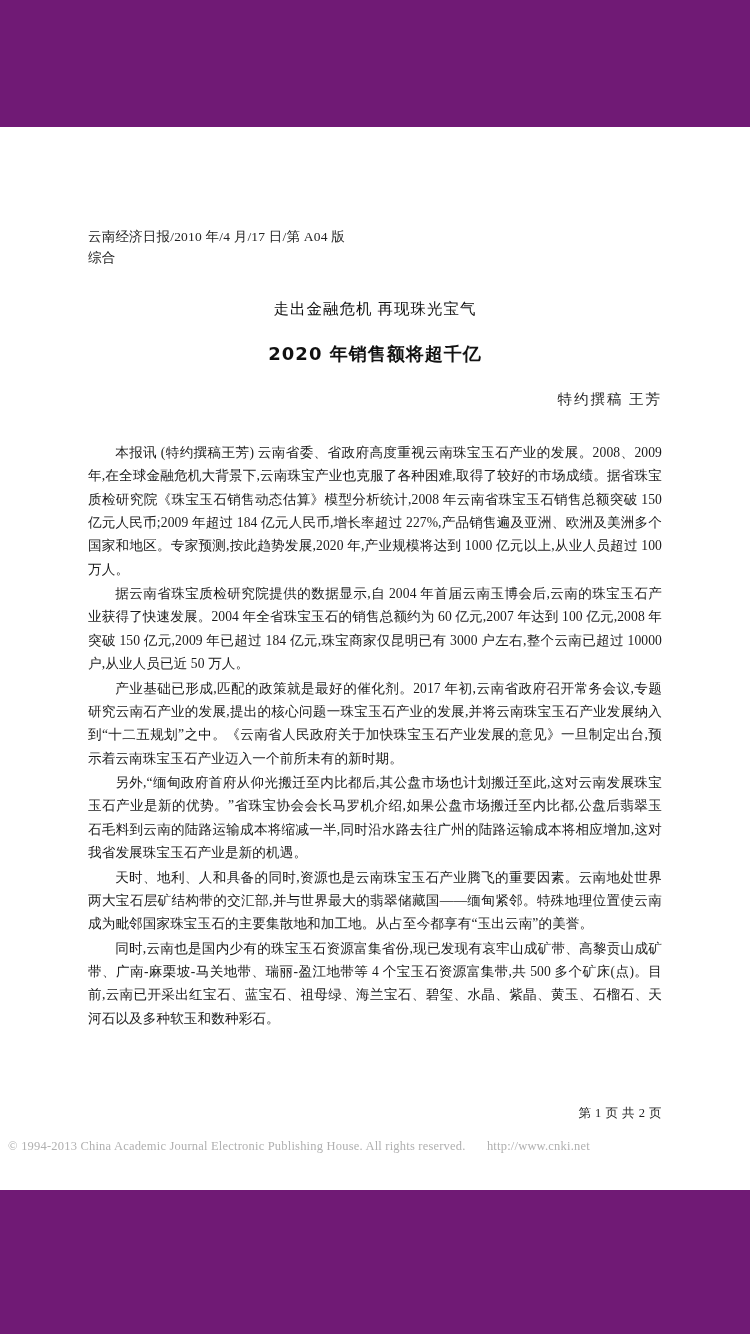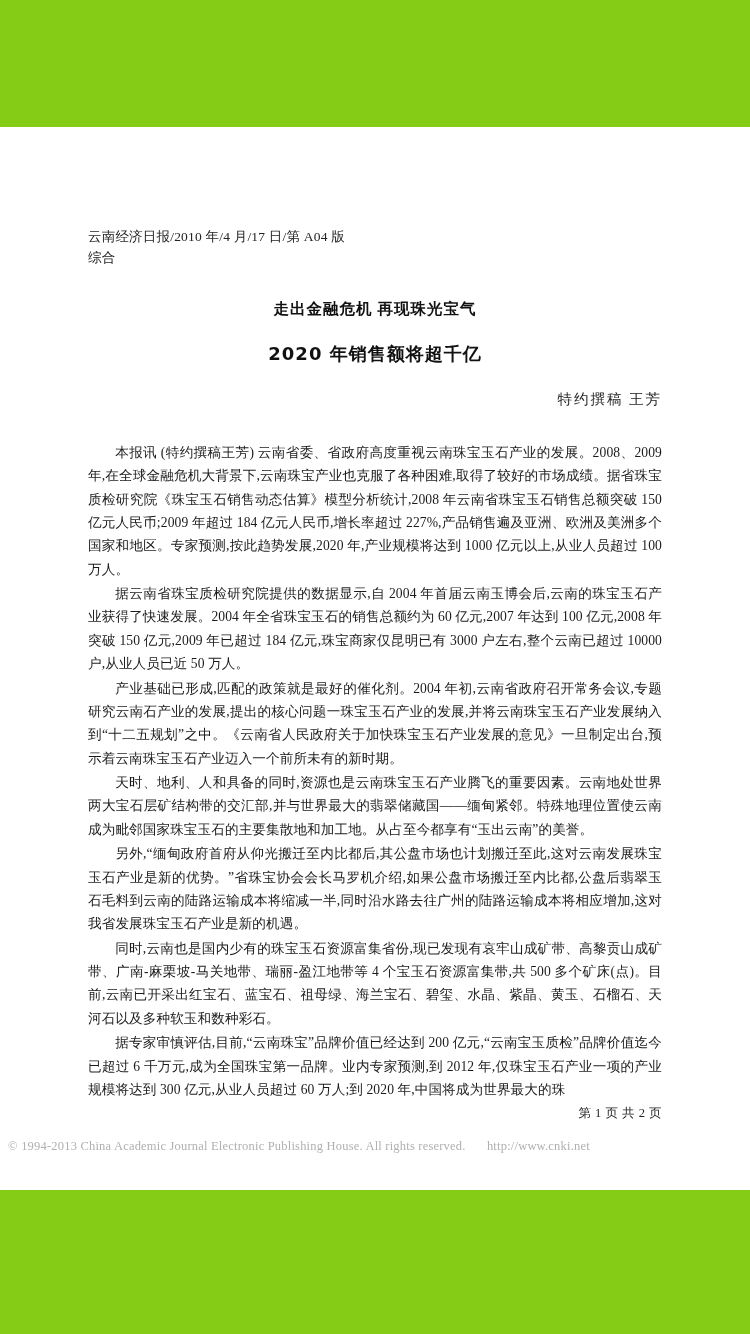--- a/index.html
+++ b/index.html
@@ -12,21 +12,21 @@
     background: #8c8c8c;
     font-family: "Liberation Serif", serif;
     overflow: hidden;
   }
   .viewer {
     position: absolute;
     left: 0;
     top: 0;
     width: 750px;
     height: 1334px;
-    background: #84cc16;
+    background: #701a75;
   }
   .page {
     position: absolute;
     left: 0;
     top: 127px;
     width: 750px;
     height: 1063px;
     background: #ffffff;
     box-sizing: border-box;
   }
@@ -41,21 +41,21 @@
     color: #232323;
     line-height: 1.55;
     letter-spacing: 0.2px;
   }
   .source-line .sub {
     display: block;
   }
   .kicker {
     text-align: center;
     font-size: 15.5px;
-    font-weight: bold;
+    font-weight: normal;
     color: #111;
     margin-top: 30px;
     letter-spacing: 1px;
   }
   .headline {
     text-align: center;
     font-size: 26px;
     font-weight: bold;
     color: #000;
     margin-top: 18px;
@@ -130,25 +130,24 @@
       <div class="kicker">走出金融危机 再现珠光宝气</div>
 
 
       <h2 class="subhead">2020 年销售额将超千亿</h2>
 
       <div class="byline">特约撰稿 王芳</div>
 
       <div class="body-text">
         <p>本报讯 (特约撰稿王芳) 云南省委、省政府高度重视云南珠宝玉石产业的发展。2008、2009 年,在全球金融危机大背景下,云南珠宝产业也克服了各种困难,取得了较好的市场成绩。据省珠宝质检研究院《珠宝玉石销售动态估算》模型分析统计,2008 年云南省珠宝玉石销售总额突破 150 亿元人民币;2009 年超过 184 亿元人民币,增长率超过 227%,产品销售遍及亚洲、欧洲及美洲多个国家和地区。专家预测,按此趋势发展,2020 年,产业规模将达到 1000 亿元以上,从业人员超过 100 万人。</p>
         <p>据云南省珠宝质检研究院提供的数据显示,自 2004 年首届云南玉博会后,云南的珠宝玉石产业获得了快速发展。2004 年全省珠宝玉石的销售总额约为 60 亿元,2007 年达到 100 亿元,2008 年突破 150 亿元,2009 年已超过 184 亿元,珠宝商家仅昆明已有 3000 户左右,整个云南已超过 10000 户,从业人员已近 50 万人。</p>
-        <p>产业基础已形成,匹配的政策就是最好的催化剂。2004 年初,云南省政府召开常务会议,专题研究云南石产业的发展,提出的核心问题一珠宝玉石产业的发展,并将云南珠宝玉石产业发展纳入到“十二五规划”之中。《云南省人民政府关于加快珠宝玉石产业发展的意见》一旦制定出台,预示着云南珠宝玉石产业迈入一个前所未有的新时期。</p>
+        <p>产业基础已形成,匹配的政策就是最好的催化剂。2017 年初,云南省政府召开常务会议,专题研究云南石产业的发展,提出的核心问题一珠宝玉石产业的发展,并将云南珠宝玉石产业发展纳入到“十二五规划”之中。《云南省人民政府关于加快珠宝玉石产业发展的意见》一旦制定出台,预示着云南珠宝玉石产业迈入一个前所未有的新时期。</p>
+        <p>另外,“缅甸政府首府从仰光搬迁至内比都后,其公盘市场也计划搬迁至此,这对云南发展珠宝玉石产业是新的优势。”省珠宝协会会长马罗机介绍,如果公盘市场搬迁至内比都,公盘后翡翠玉石毛料到云南的陆路运输成本将缩减一半,同时沿水路去往广州的陆路运输成本将相应增加,这对我省发展珠宝玉石产业是新的机遇。</p>
         <p>天时、地利、人和具备的同时,资源也是云南珠宝玉石产业腾飞的重要因素。云南地处世界两大宝石层矿结构带的交汇部,并与世界最大的翡翠储藏国——缅甸紧邻。特殊地理位置使云南成为毗邻国家珠宝玉石的主要集散地和加工地。从占至今都享有“玉出云南”的美誉。</p>
-        <p>另外,“缅甸政府首府从仰光搬迁至内比都后,其公盘市场也计划搬迁至此,这对云南发展珠宝玉石产业是新的优势。”省珠宝协会会长马罗机介绍,如果公盘市场搬迁至内比都,公盘后翡翠玉石毛料到云南的陆路运输成本将缩减一半,同时沿水路去往广州的陆路运输成本将相应增加,这对我省发展珠宝玉石产业是新的机遇。</p>
         <p>同时,云南也是国内少有的珠宝玉石资源富集省份,现已发现有哀牢山成矿带、高黎贡山成矿带、广南-麻栗坡-马关地带、瑞丽-盈江地带等 4 个宝玉石资源富集带,共 500 多个矿床(点)。目前,云南已开采出红宝石、蓝宝石、祖母绿、海兰宝石、碧玺、水晶、紫晶、黄玉、石榴石、天河石以及多种软玉和数种彩石。</p>
-        <p>据专家审慎评估,目前,“云南珠宝”品牌价值已经达到 200 亿元,“云南宝玉质检”品牌价值迄今已超过 6 千万元,成为全国珠宝第一品牌。业内专家预测,到 2012 年,仅珠宝玉石产业一项的产业规模将达到 300 亿元,从业人员超过 60 万人;到 2020 年,中国将成为世界最大的珠</p>
       </div>
 
     </div>
 
     <div class="page-footer">第 1 页 共 2 页</div>
 
     <div class="copyright">
       <span>© 1994-2013 China Academic Journal Electronic Publishing House. All rights reserved.</span>
       <span class="url">http://www.cnki.net</span>
     </div>

